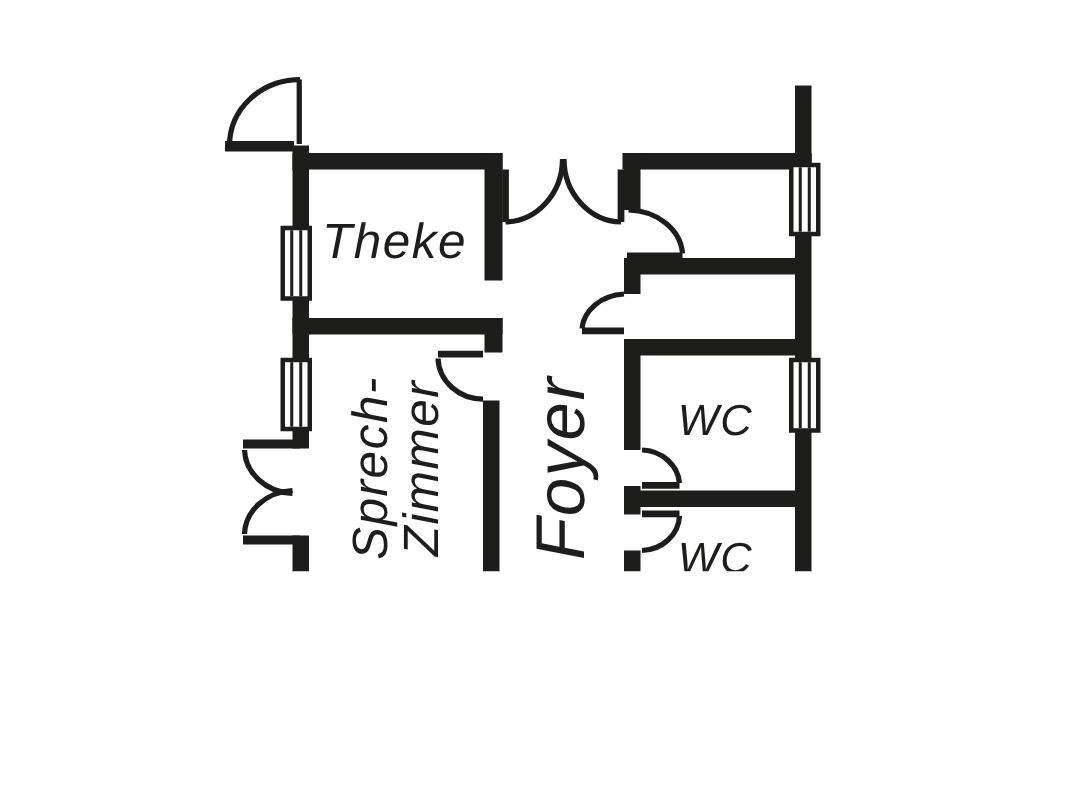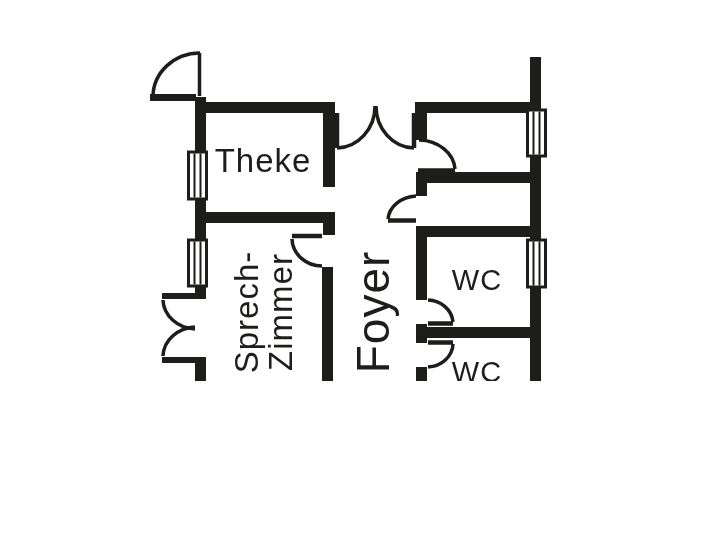--- a/index.html
+++ b/index.html
@@ -1,17 +1,17 @@
 <!DOCTYPE html>
 <html style="--wall: #1d1d1b; --bg: #ffffff;"><head>
 <meta charset="utf-8">
 <style>
   :root { --wall:#1d1d1b; --bg:#ffffff; }
   html,body { margin:0; padding:0; background:#fff; }
-  .canvas { position:relative; width:720px; height:381px; background:var(--bg); overflow:hidden; }
+  .canvas { position:relative; width:720px; height:381px; background:var(--bg); overflow:hidden;font-style:italic; }
   svg { display:block; }
   .wall { fill:var(--wall); }
   .cut  { fill:var(--bg); }
   .door { stroke:var(--wall); stroke-width:3.5; fill:none; }
   .leaf { stroke:var(--wall); stroke-width:4.5; fill:none; }
   .leafrect { fill:var(--wall); }
   .win  { fill:var(--bg); stroke:var(--wall); stroke-width:3; }
   .winline { stroke:var(--wall); stroke-width:2; fill:none; }
   text { fill:var(--wall); font-family:"Liberation Sans", sans-serif; font-weight:300; letter-spacing:1px; }
   .lbl-lg { font-size:46px; }

